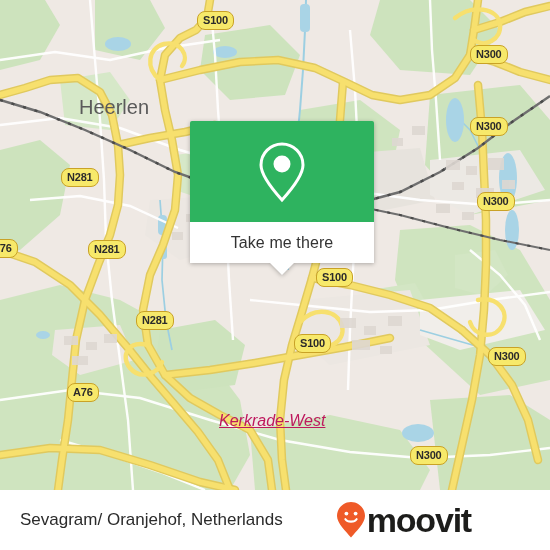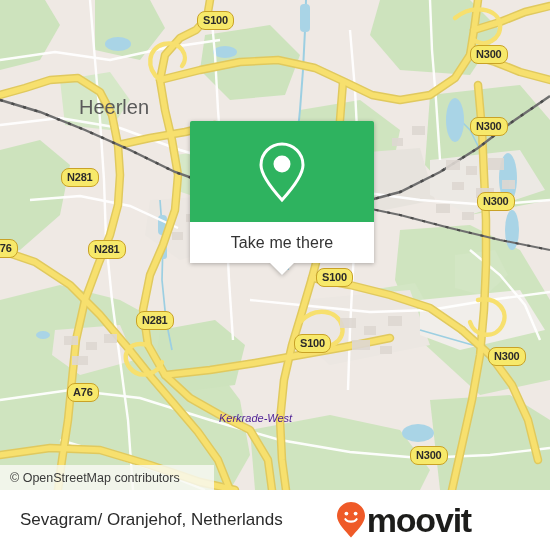--- a/index.html
+++ b/index.html
@@ -56,23 +56,24 @@
     position: absolute;
     color: #5a5a5a;
     font-family: "Liberation Sans", sans-serif;
     white-space: nowrap;
   }
   .place-city {
     font-size: 20px;
     font-weight: normal;
   }
   .place-suburb {
-    font-size: 11px;
+    font-size: 16px;
     font-style: italic;
-    color: #4c1d95;
+    color: #be185d;
+    text-decoration: underline;
   }
 
   
   #callout {
     position: absolute;
     left: 190px;
     top: 121px;
     width: 184px;
     z-index: 30;
     filter: drop-shadow(0 1px 2px rgba(0,0,0,0.28));
@@ -336,23 +337,20 @@
           <path d="M26 4 C14.4 4 5 13.4 5 25 C5 36 17 50 26 60 C35 50 47 36 47 25 C47 13.4 37.6 4 26 4 Z" fill="none" stroke="#ffffff" stroke-width="3"></path>
           <circle cx="26" cy="24" r="8.5" fill="#ffffff"></circle>
         </svg>
       </div>
       <div id="callout-bottom">
         <span id="callout-label">Take me there</span>
       </div>
       <div id="callout-arrow"></div>
     </div>
 
-    <div id="attribution">
-      <span id="attribution-text">© OpenStreetMap contributors</span>
-    </div>
   </div>
 
   <div id="footer">
     <div id="footer-title">Sevagram/ Oranjehof, Netherlands</div>
 
     <div id="brand">
       <svg width="30" height="38" viewBox="0 0 30 38">
         <path d="M15 1 C7.3 1 1 7.3 1 15 C1 22.2 10 30.5 15 36.5 C20 30.5 29 22.2 29 15 C29 7.3 22.7 1 15 1 Z" fill="#ef5a28"></path>
         <circle cx="10.4" cy="12.6" r="1.9" fill="#ffffff"></circle>
         <circle cx="19.6" cy="12.6" r="1.9" fill="#ffffff"></circle>

